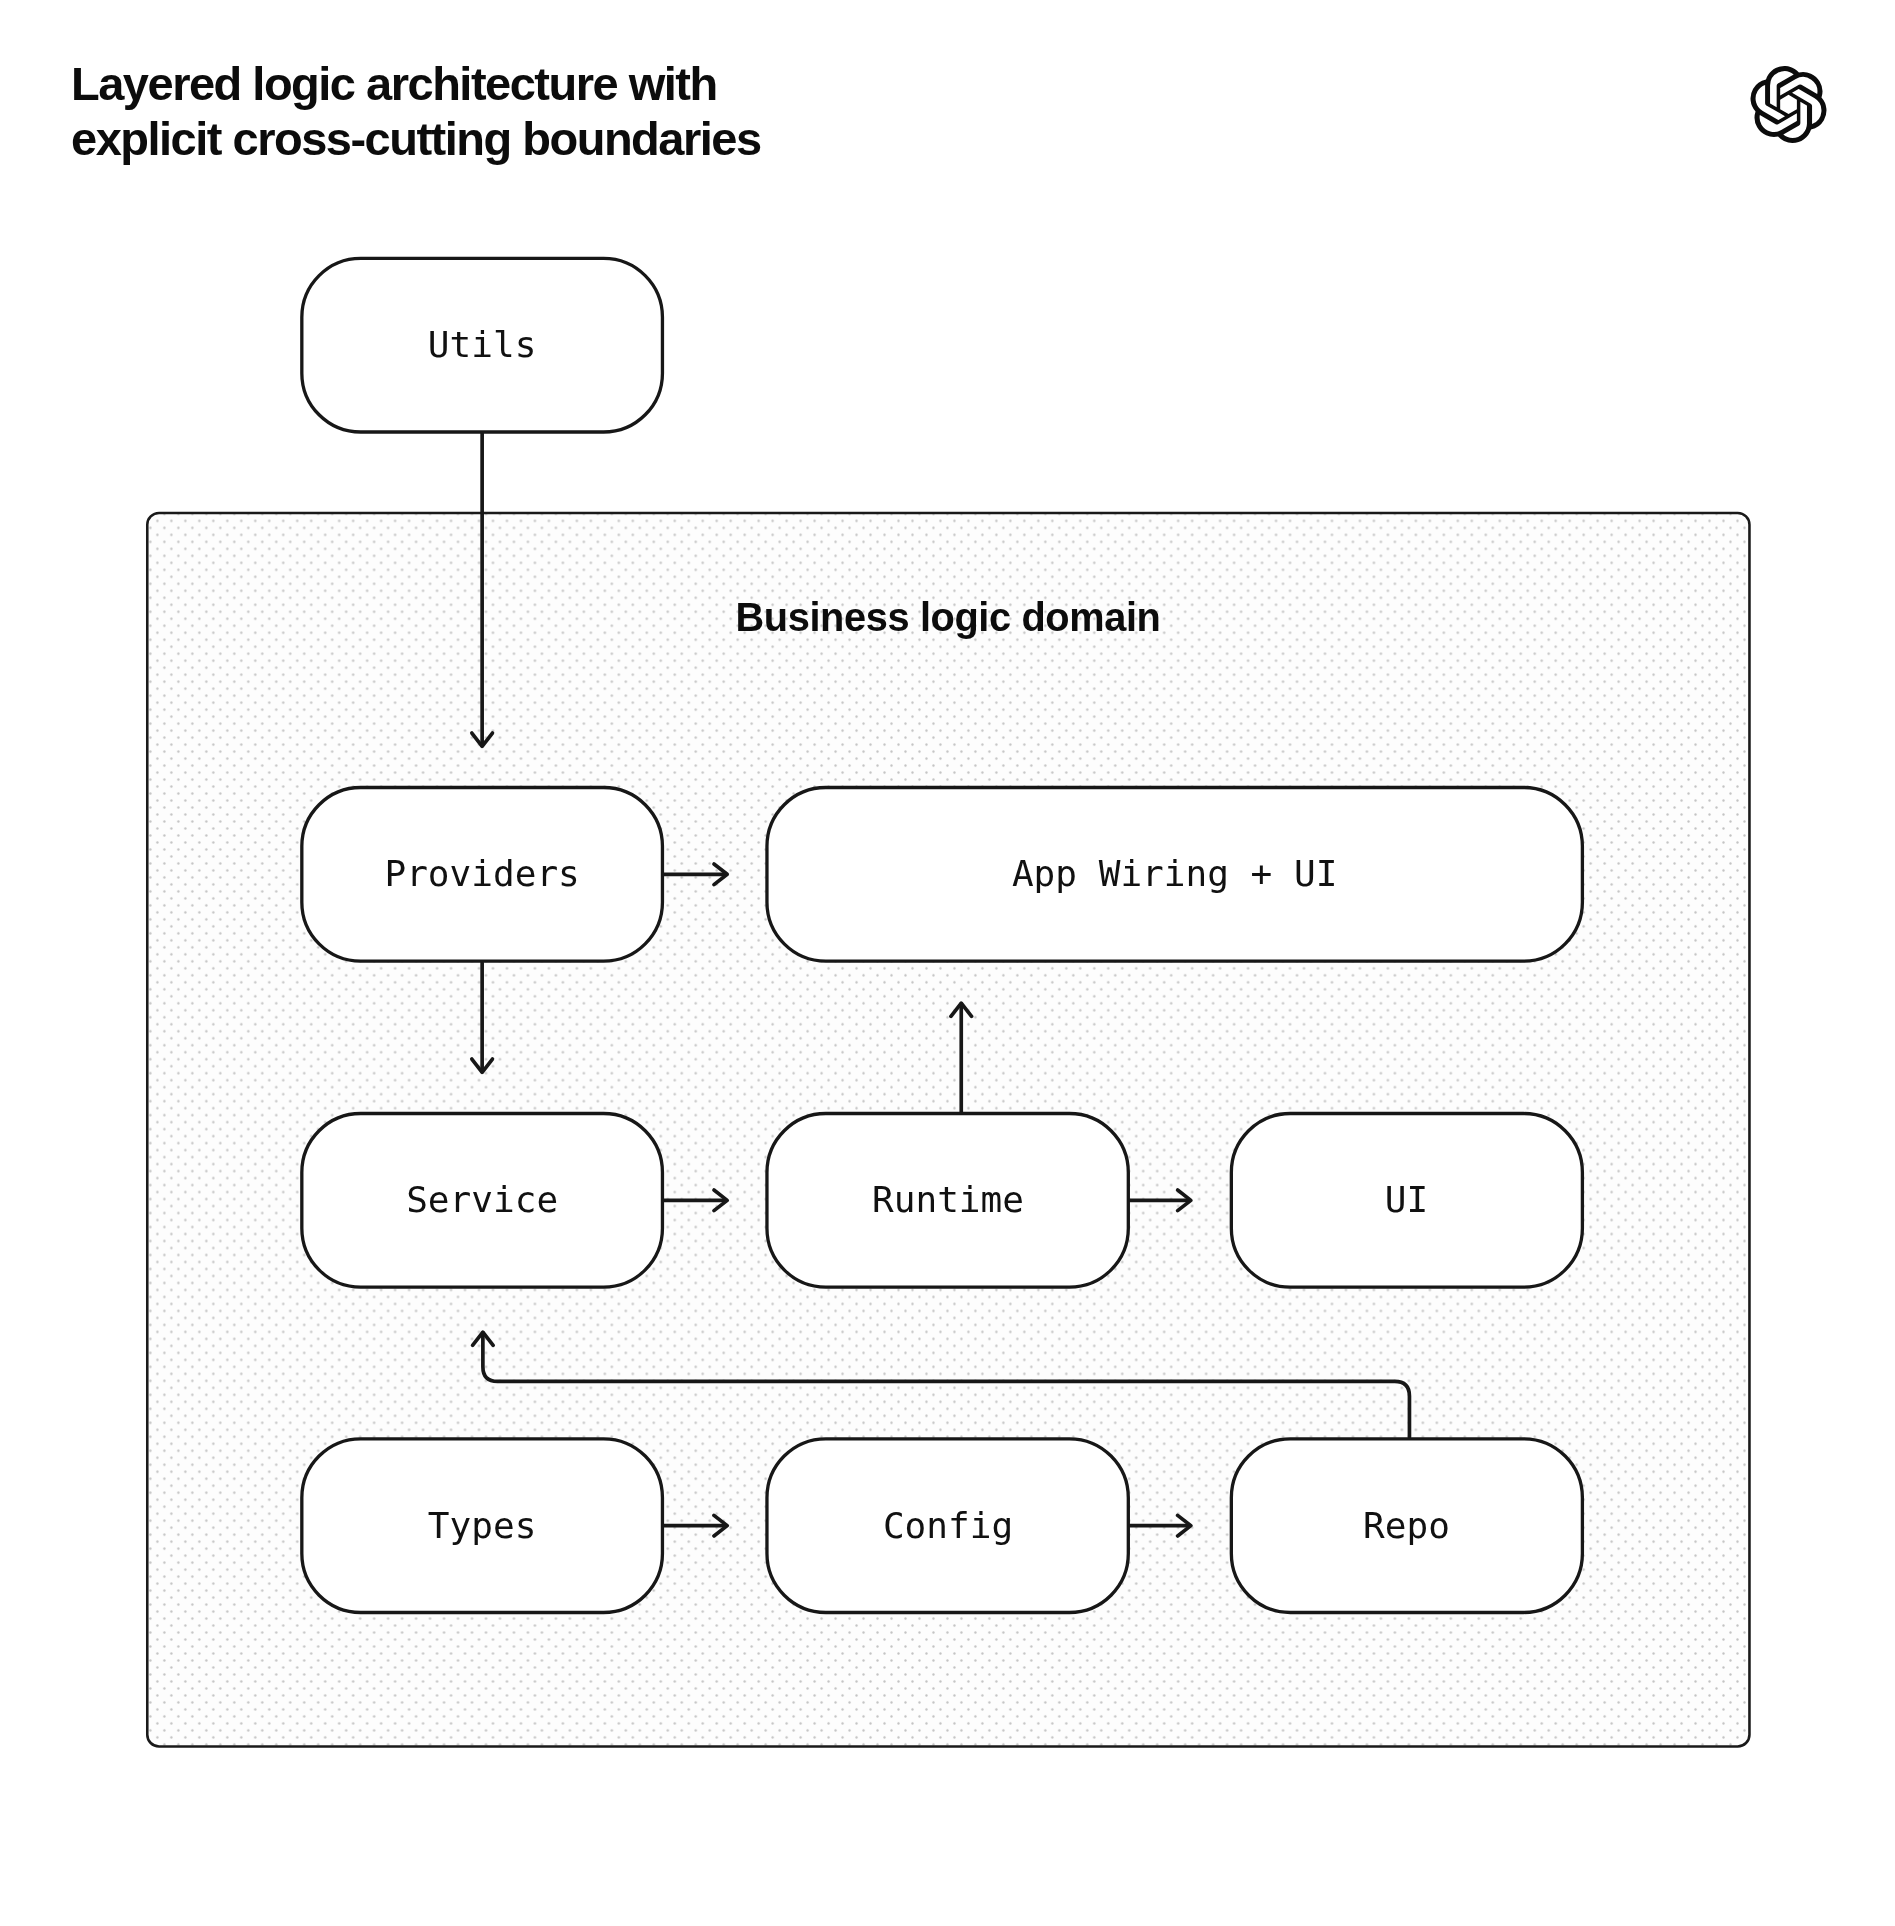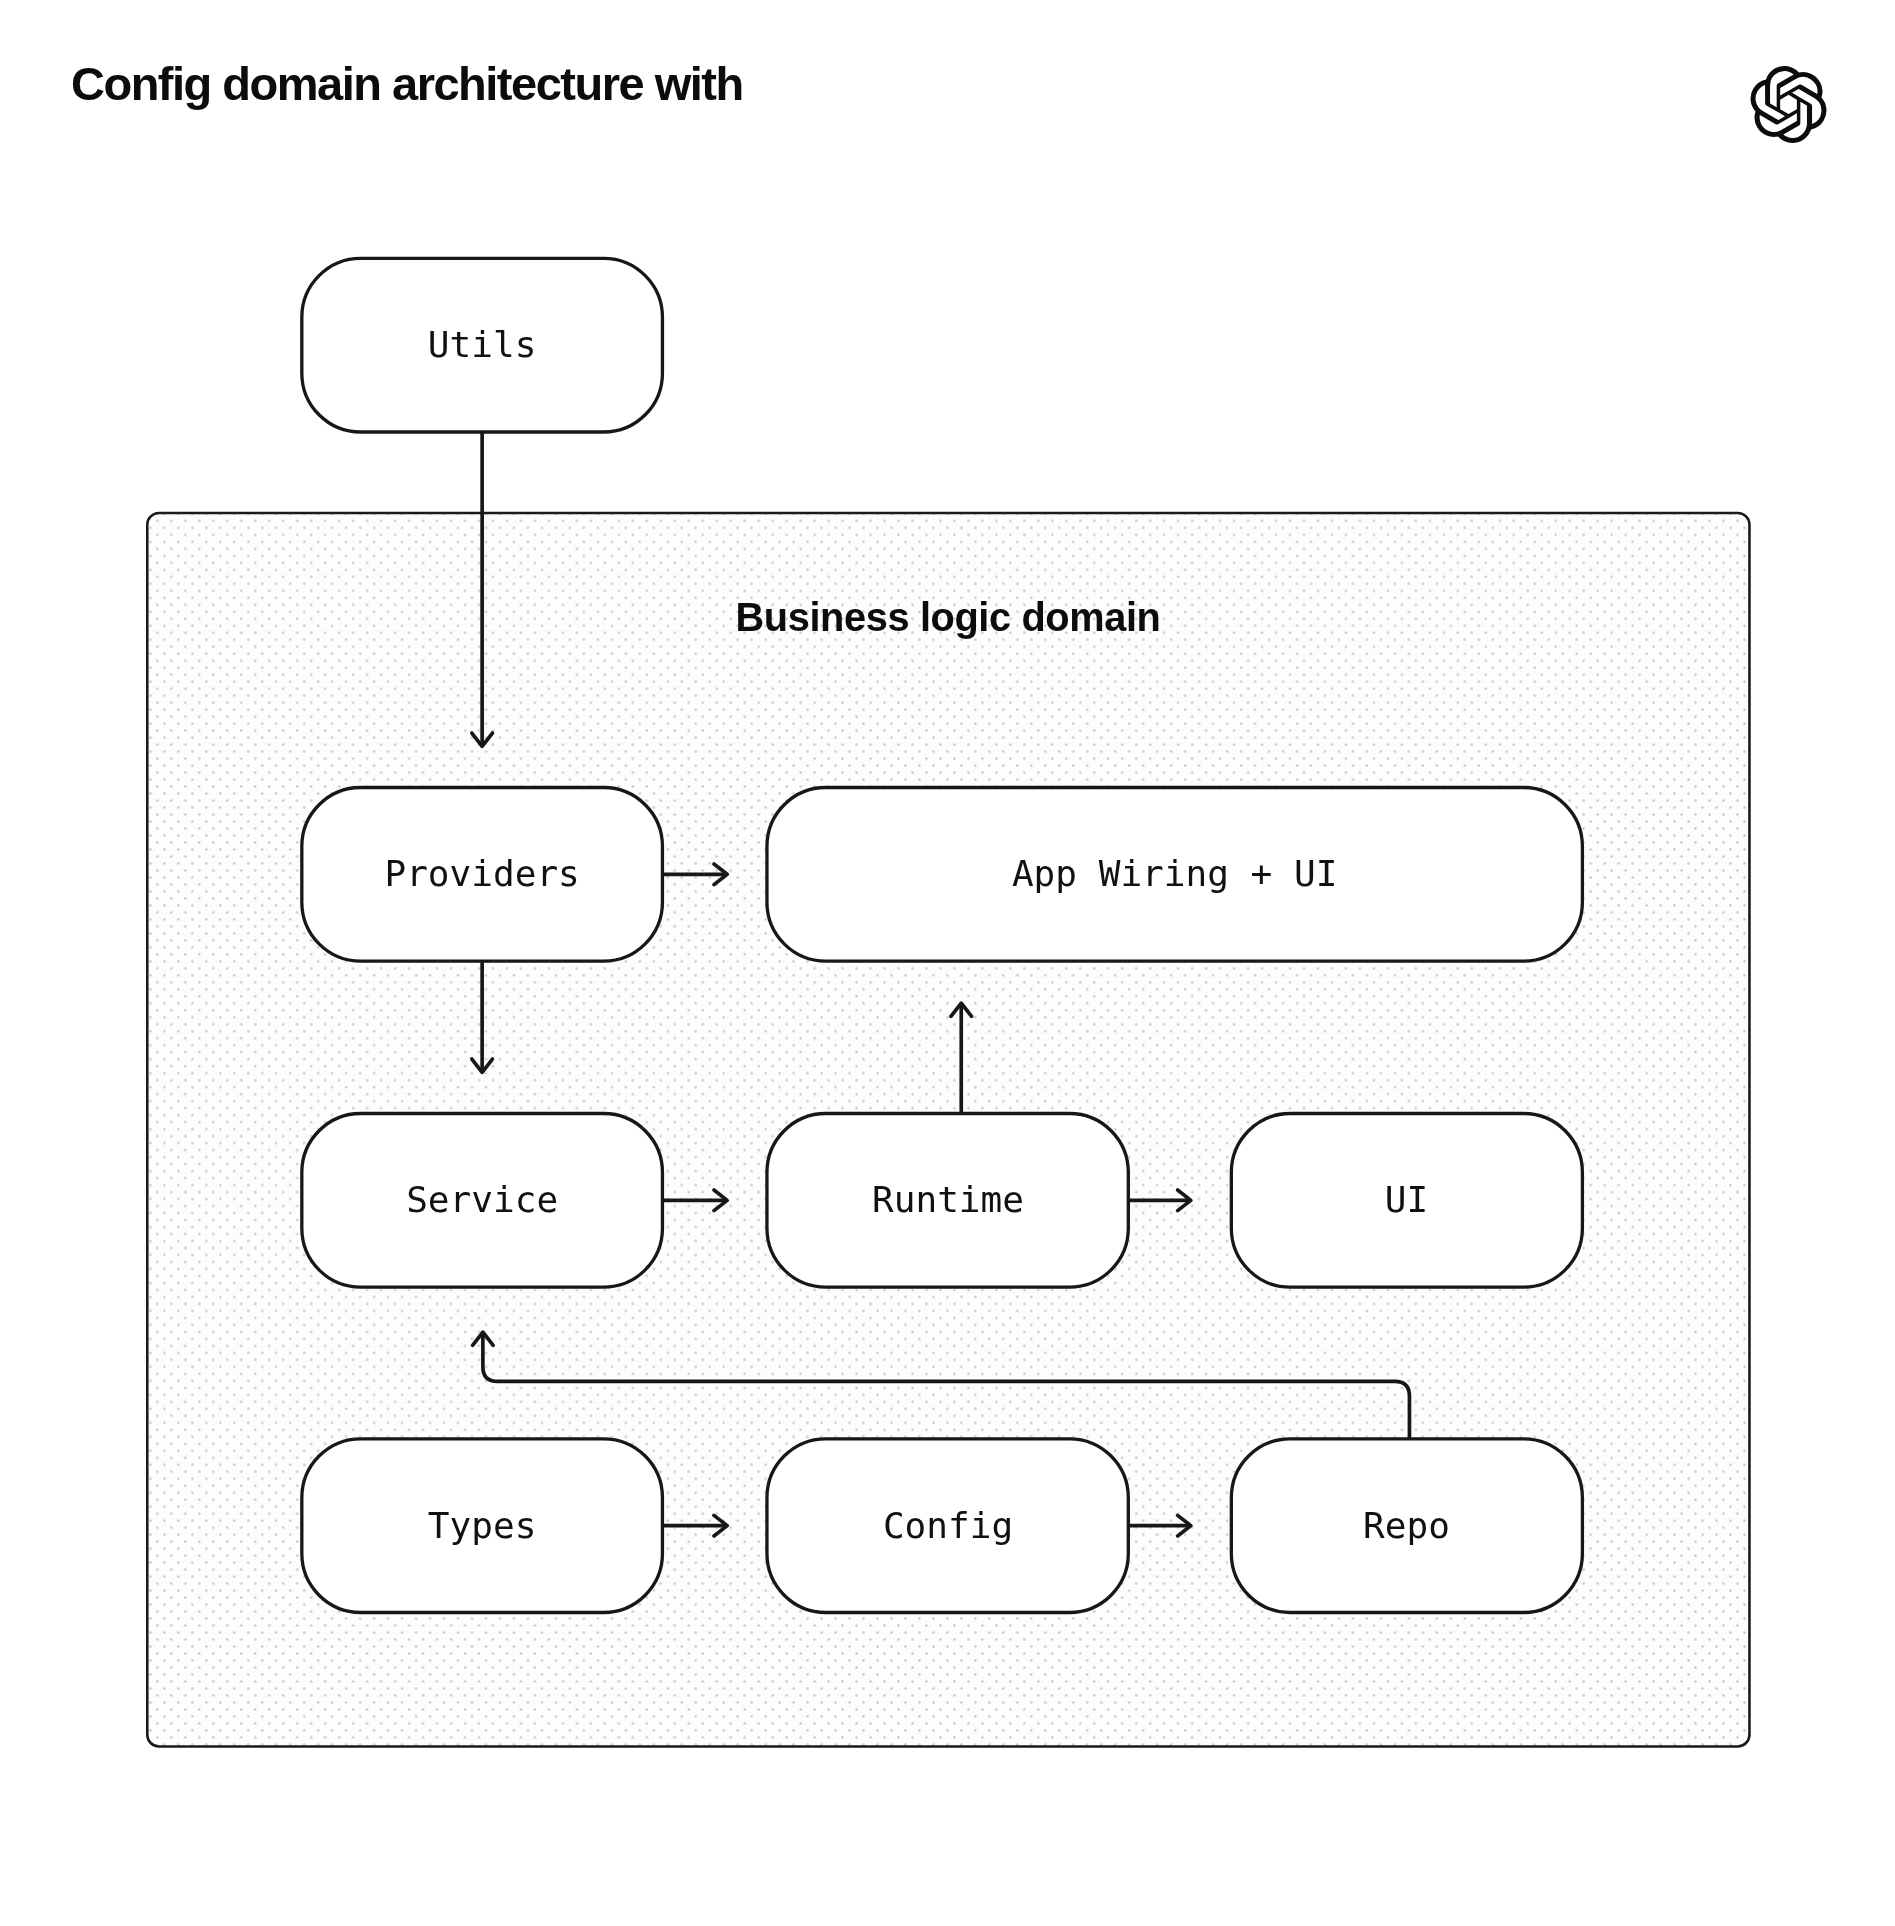--- a/index.html
+++ b/index.html
@@ -63,21 +63,22 @@
     stroke: #171717;
     stroke-width: 5;
     stroke-linecap: round;
     stroke-linejoin: round;
   }
 </style>
 </head>
 <body>
 
 <div class="title">
-  <div>Config domain architecture with</div>
+  <div>Layered logic architecture with</div>
+  <div>explicit cross-cutting boundaries</div>
 </div>
 
 <svg class="logo" viewBox="0 0 24 24" aria-hidden="true">
   <path fill="#0c0c0c" d="M22.2819 9.8211a5.9847 5.9847 0 0 0-.5157-4.9108 6.0462 6.0462 0 0 0-6.5098-2.9A6.0651 6.0651 0 0 0 4.9807 4.1818a5.9847 5.9847 0 0 0-3.9977 2.9 6.0462 6.0462 0 0 0 .7427 7.0966 5.98 5.98 0 0 0 .511 4.9107 6.051 6.051 0 0 0 6.5146 2.9001A5.9847 5.9847 0 0 0 13.2599 24a6.0557 6.0557 0 0 0 5.7718-4.2058 5.9894 5.9894 0 0 0 3.9977-2.9001 6.0557 6.0557 0 0 0-.7475-7.073zM13.2599 22.4301a4.4755 4.4755 0 0 1-2.8764-1.0408l.1419-.0804 4.7783-2.7582a.7948.7948 0 0 0 .3927-.6813v-6.7369l2.02 1.1686a.071.071 0 0 1 .038.052v5.5826a4.504 4.504 0 0 1-4.4945 4.4944zm-9.6607-4.1254a4.4708 4.4708 0 0 1-.5346-3.0137l.142.0852 4.783 2.7582a.7712.7712 0 0 0 .7806 0l5.8428-3.3685v2.3324a.0804.0804 0 0 1-.0332.0615L9.74 19.9502a4.4992 4.4992 0 0 1-6.1408-1.6455zM2.3408 7.8956a4.485 4.485 0 0 1 2.3655-1.9728V11.6a.7664.7664 0 0 0 .3879.6765l5.8144 3.3543-2.0201 1.1685a.0757.0757 0 0 1-.071 0l-4.8303-2.7865a4.504 4.504 0 0 1-1.6464-6.1472zm16.5963 3.8558L13.1038 8.364 15.1192 7.2a.0757.0757 0 0 1 .071 0l4.8303 2.7913a4.4944 4.4944 0 0 1-.6765 8.1042v-5.6772a.79.79 0 0 0-.407-.667zm2.0107-3.0231l-.142-.0852-4.7735-2.7818a.7759.7759 0 0 0-.7854 0L9.409 9.2297V6.8974a.0662.0662 0 0 1 .0284-.0615l4.8303-2.7866a4.4992 4.4992 0 0 1 6.6802 4.66zM8.3065 12.863l-2.02-1.1638a.0804.0804 0 0 1-.038-.0567V6.0742a4.4992 4.4992 0 0 1 7.3757-3.4537l-.142.0805L8.704 5.459a.7948.7948 0 0 0-.3927.6813zm1.0976-2.3654l2.602-1.4998 2.6069 1.4998v2.9994l-2.5974 1.4997-2.6067-1.4997z"></path>
 </svg>
 
 <svg class="diagram" viewBox="0 0 2576 2617">
   <defs>
     <pattern id="dots" width="19" height="19" patternUnits="userSpaceOnUse">
       <rect width="19" height="19" fill="#fdfdfd"></rect>

